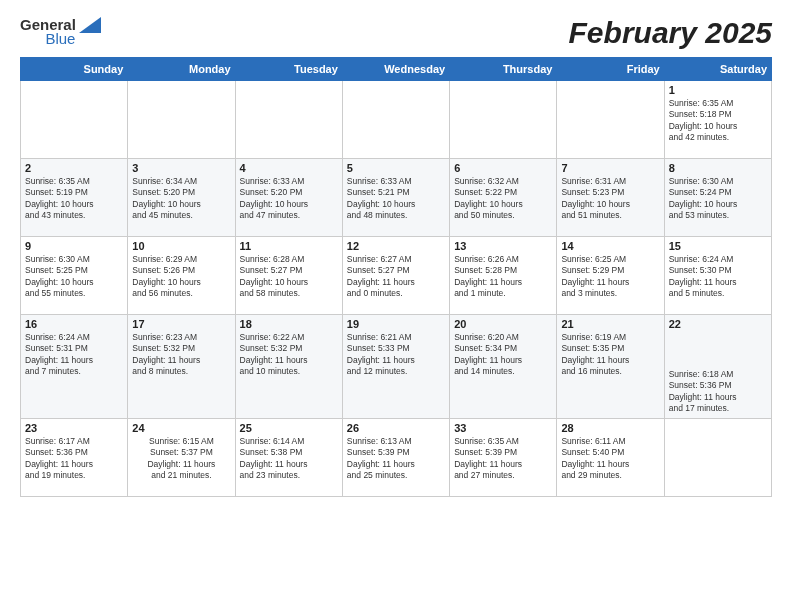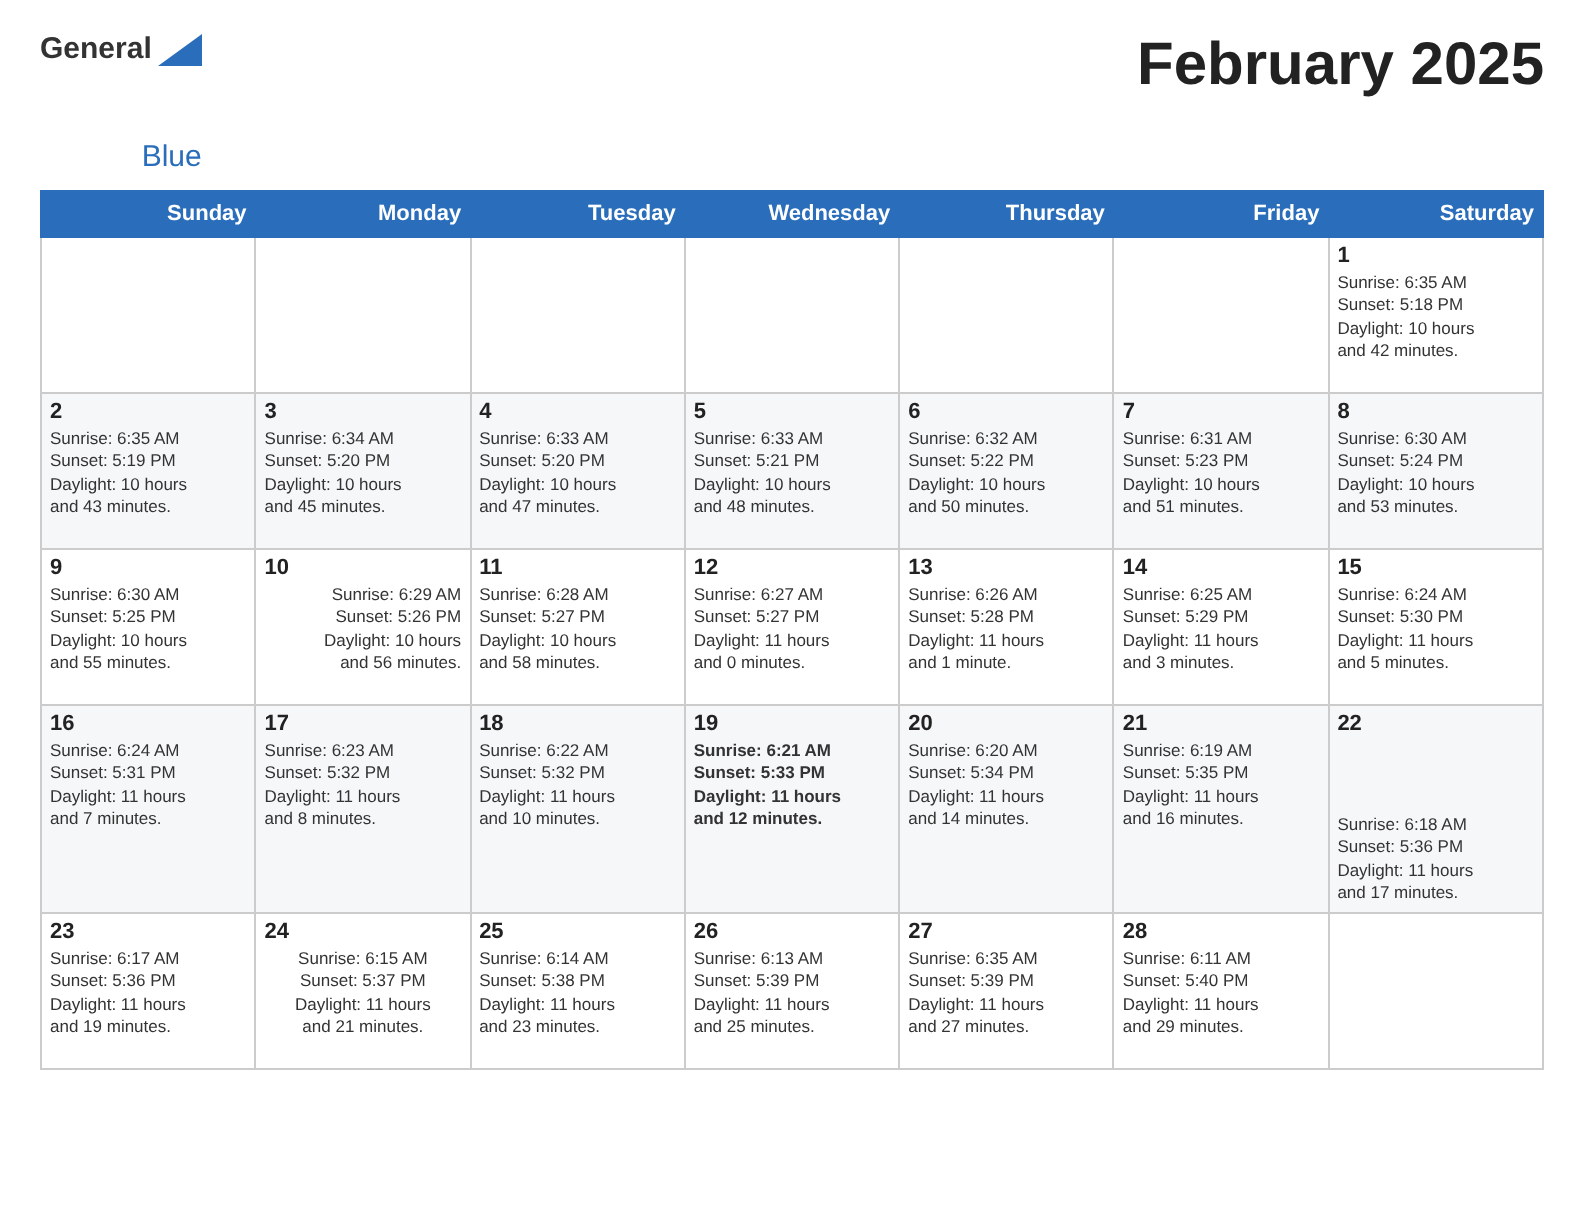--- a/index.html
+++ b/index.html
@@ -17,30 +17,30 @@
     }
     .header {
       display: flex;
       align-items: flex-start;
       justify-content: space-between;
       margin-bottom: 8px;
     }
     .logo {
       display: flex;
       flex-direction: column;
-      align-items: flex-end;
-      gap: 40px;
+      align-items: center;
     }
     .logo-row {
       display: flex;
       align-items: center;
       gap: 2px;
     }
     .title-block {
       text-align: left;
+      font-style: italic;
     }
     .main-title {
       font-size: 30px;
       font-weight: bold;
       color: #222;
       line-height: 1.1;
     }
     .sub-title {
       font-size: 14px;
       color: #444;
@@ -189,21 +189,21 @@
         <tr>
           <td>
             <span class="day-num">9</span>
             <div class="day-info" style="white-space: pre-line;">Sunrise: 6:30 AM
 Sunset: 5:25 PM
 Daylight: 10 hours
 and 55 minutes.</div>
           </td>
           <td>
             <span class="day-num">10</span>
-            <div class="day-info" style="white-space: pre-line; text-align: right;">Sunrise: 6:29 AM
+            <div class="day-info" style="white-space: pre-line;">Sunrise: 6:29 AM
 Sunset: 5:26 PM
 Daylight: 10 hours
 and 56 minutes.</div>
           </td>
           <td>
             <span class="day-num">11</span>
             <div class="day-info" style="white-space: pre-line;">Sunrise: 6:28 AM
 Sunset: 5:27 PM
 Daylight: 10 hours
 and 58 minutes.</div>
@@ -254,21 +254,21 @@
           </td>
           <td>
             <span class="day-num">18</span>
             <div class="day-info" style="white-space: pre-line;">Sunrise: 6:22 AM
 Sunset: 5:32 PM
 Daylight: 11 hours
 and 10 minutes.</div>
           </td>
           <td>
             <span class="day-num">19</span>
-            <div class="day-info" style="white-space: pre-line; font-weight: bold;">Sunrise: 6:21 AM
+            <div class="day-info" style="white-space: pre-line;">Sunrise: 6:21 AM
 Sunset: 5:33 PM
 Daylight: 11 hours
 and 12 minutes.</div>
           </td>
           <td>
             <span class="day-num">20</span>
             <div class="day-info" style="white-space: pre-line;">Sunrise: 6:20 AM
 Sunset: 5:34 PM
 Daylight: 11 hours
 and 14 minutes.</div>
@@ -311,21 +311,21 @@
 and 23 minutes.</div>
           </td>
           <td>
             <span class="day-num">26</span>
             <div class="day-info" style="white-space: pre-line;">Sunrise: 6:13 AM
 Sunset: 5:39 PM
 Daylight: 11 hours
 and 25 minutes.</div>
           </td>
           <td>
-            <span class="day-num">27</span>
+            <span class="day-num">33</span>
             <div class="day-info" style="white-space: pre-line;">Sunrise: 6:35 AM
 Sunset: 5:39 PM
 Daylight: 11 hours
 and 27 minutes.</div>
           </td>
           <td>
             <span class="day-num">28</span>
             <div class="day-info" style="white-space: pre-line;">Sunrise: 6:11 AM
 Sunset: 5:40 PM
 Daylight: 11 hours

